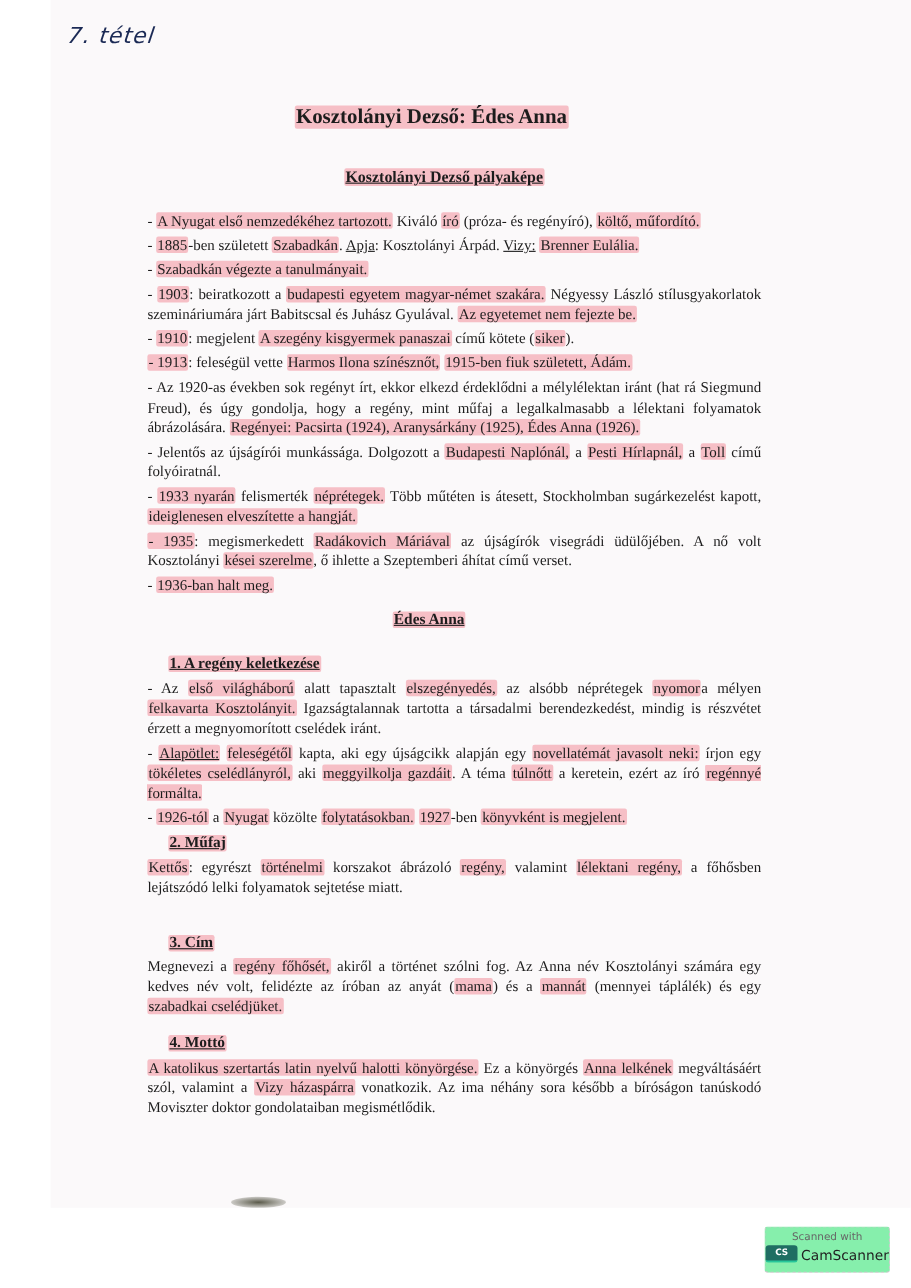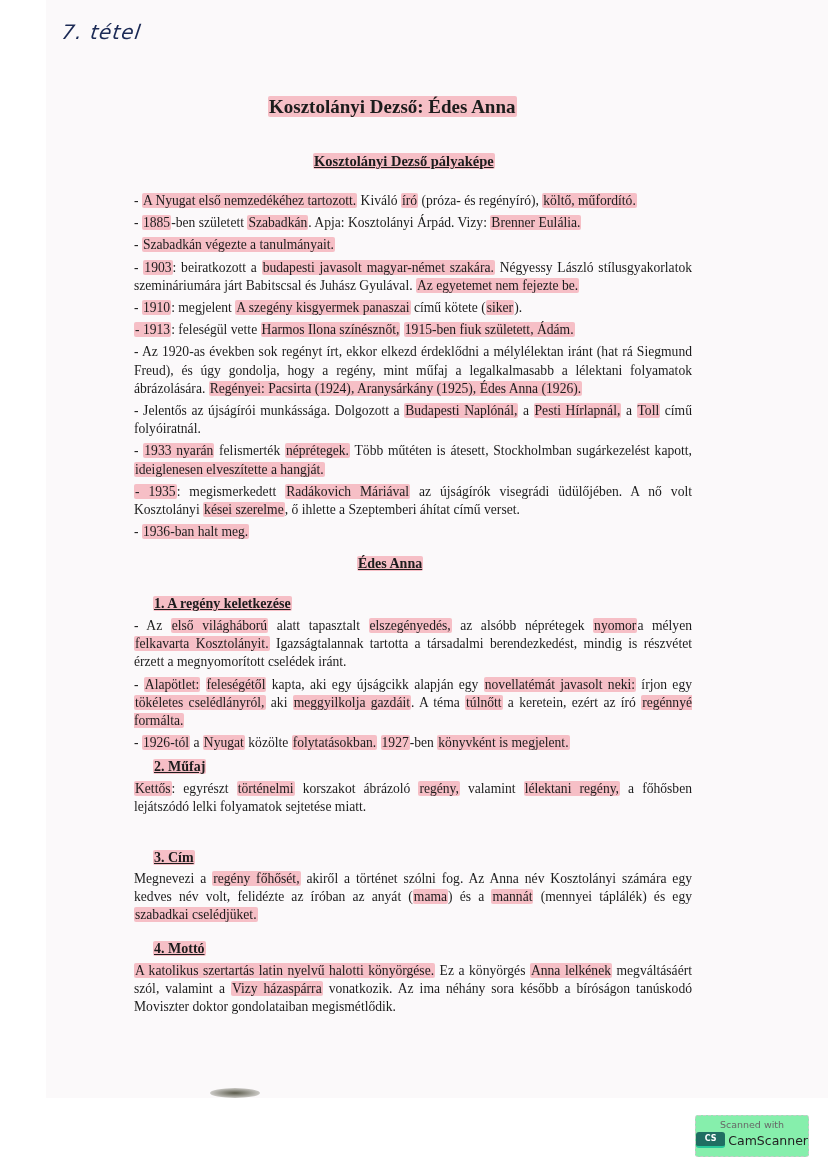--- a/index.html
+++ b/index.html
@@ -9,21 +9,21 @@
   }
   .paper {
     position: absolute; left: 46px; top: 0; width: 782px; height: 1098px;
     background: #fbf9fa;
   }
   .handwritten {
     position: absolute; left: 62px; top: 20px; font-family: "DejaVu Sans", sans-serif;
     font-size: 20px; font-style: italic; color: #1b2a55; letter-spacing: 1px; transform: skewX(-8deg);
   }
   .hl { background: rgba(240, 120, 135, 0.45); border-radius: 2px; padding: 0 1px; }
-  .u { }
+  .u { text-decoration: underline; }
   .main-title {
     position: absolute; left: 268px; top: 96px; font-size: 19px; font-weight: bold;
   }
   .sub-title {
     position: absolute; left: 313px; top: 153px; font-size: 14.5px; font-weight: bold; text-decoration: underline;
   }
   .section-title {
     position: absolute; left: 357px; top: 556px; font-size: 14px; font-weight: bold; text-decoration: underline;
   }
   .text-block {
@@ -59,21 +59,21 @@
 
 <div class="main-title"><span class="hl">Kosztolányi Dezső: Édes Anna</span></div>
 
 <div class="sub-title"><span class="hl">Kosztolányi Dezső pályaképe</span></div>
 
 <div class="text-block" style="top:188px">
   <div>
       <p><span>- </span><span class="hl">A Nyugat első nemzedékéhez tartozott.</span><span> Kiváló </span><span class="hl">író</span><span> (próza- és regényíró), </span><span class="hl">költő, műfordító.</span></p>
       <p><span>- </span><span class="hl">1885</span><span>-ben született </span><span class="hl">Szabadkán</span><span>. </span><span class="u">Apja</span><span>: Kosztolányi Árpád. </span><span class="u">Vizy:</span><span> </span><span class="hl">Brenner Eulália.</span></p>
       <p><span>- </span><span class="hl">Szabadkán végezte a tanulmányait.</span></p>
-      <p><span>- </span><span class="hl">1903</span><span>: beiratkozott a </span><span class="hl">budapesti javasolt magyar-német szakára.</span><span> Négyessy László stílusgyakorlatok szemináriumára járt Babitscsal és Juhász Gyulával. </span><span class="hl">Az egyetemet nem fejezte be.</span></p>
+      <p><span>- </span><span class="hl">1903</span><span>: beiratkozott a </span><span class="hl">budapesti egyetem magyar-német szakára.</span><span> Négyessy László stílusgyakorlatok szemináriumára járt Babitscsal és Juhász Gyulával. </span><span class="hl">Az egyetemet nem fejezte be.</span></p>
       <p><span>- </span><span class="hl">1910</span><span>: megjelent </span><span class="hl">A szegény kisgyermek panaszai</span><span> című kötete (</span><span class="hl">siker</span><span>).</span></p>
       <p><span class="hl">- 1913</span><span>: feleségül vette </span><span class="hl">Harmos Ilona színésznőt,</span><span> </span><span class="hl">1915-ben fiuk született, Ádám.</span></p>
       <p><span> - Az 1920-as években sok regényt írt, ekkor elkezd érdeklődni a mélylélektan iránt (hat rá Siegmund Freud), és úgy gondolja, hogy a regény, mint műfaj a legalkalmasabb a lélektani folyamatok ábrázolására. </span><span class="hl">Regényei: Pacsirta (1924), Aranysárkány (1925), Édes Anna (1926).</span></p>
       <p><span>- Jelentős az újságírói munkássága. Dolgozott a </span><span class="hl">Budapesti Naplónál,</span><span> a </span><span class="hl">Pesti Hírlapnál,</span><span> a </span><span class="hl">Toll</span><span> című folyóiratnál.</span></p>
       <p><span>- </span><span class="hl">1933 nyarán</span><span> felismerték </span><span class="hl">néprétegek.</span><span> Több műtéten is átesett, Stockholmban sugárkezelést kapott, </span><span class="hl">ideiglenesen elveszítette a hangját.</span></p>
       <p><span class="hl">- 1935</span><span>: megismerkedett </span><span class="hl">Radákovich Máriával</span><span> az újságírók visegrádi üdülőjében. A nő volt Kosztolányi </span><span class="hl">kései szerelme</span><span>, ő ihlette a Szeptemberi áhítat című verset.</span></p>
       <p><span>- </span><span class="hl">1936-ban halt meg.</span></p>
     </div>
 </div>
 

